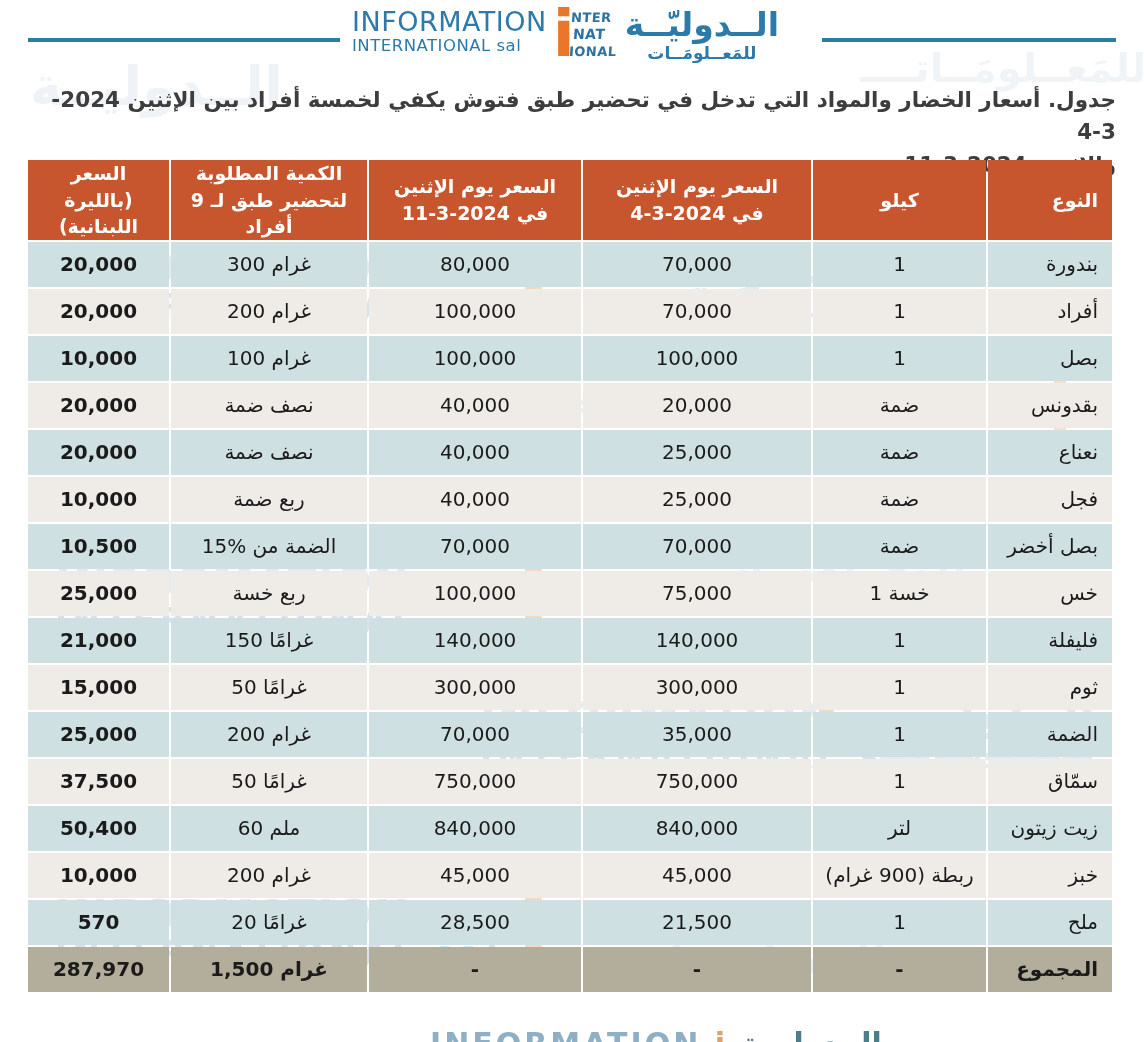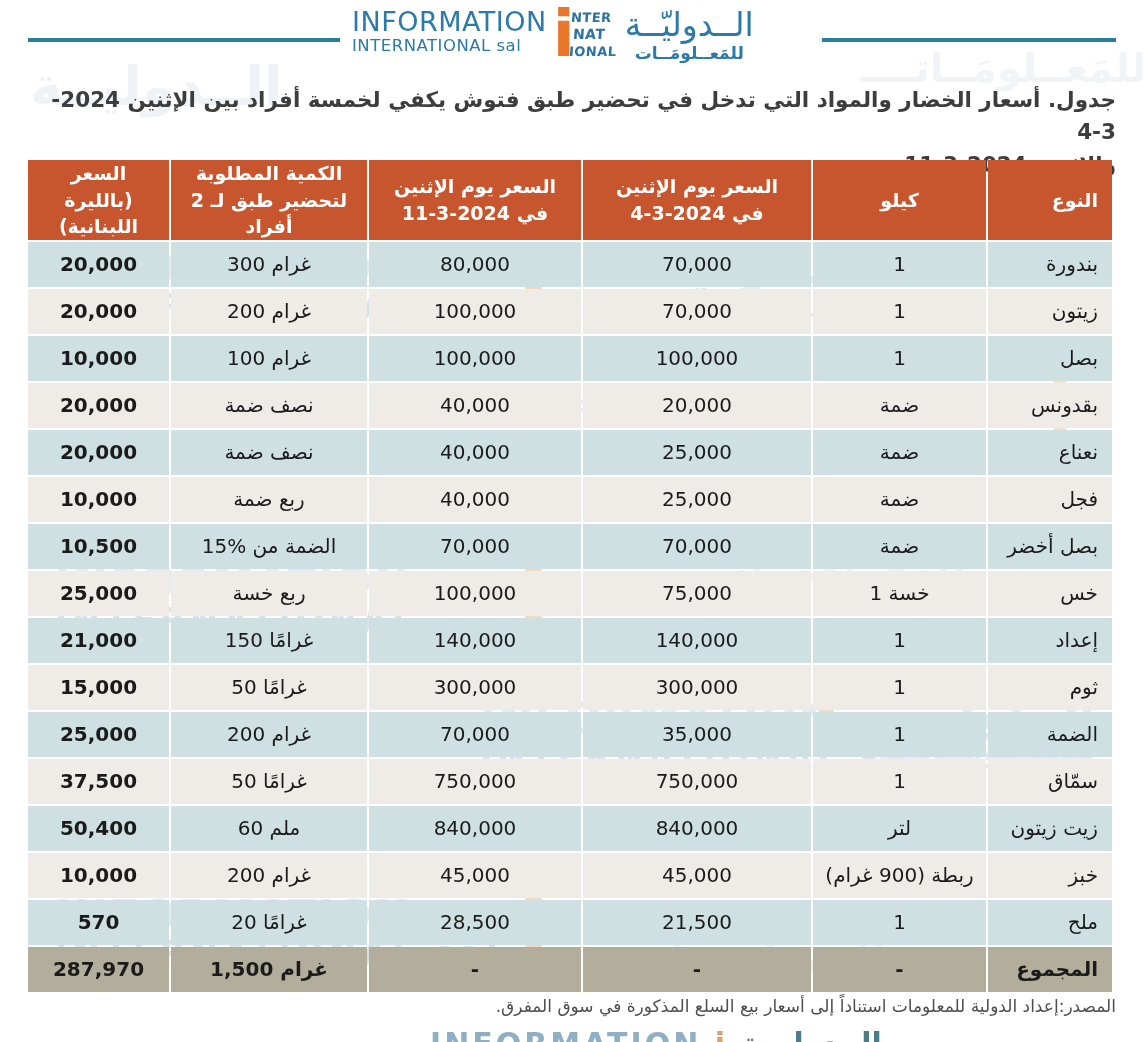--- a/index.html
+++ b/index.html
@@ -27,21 +27,21 @@
   #logo{position:absolute;left:352px;top:8px;z-index:2;display:flex;align-items:flex-start;}
   #logo-text{color:var(--logo-blue);text-align:left;}
   #logo-line1{font-size:27px;letter-spacing:.5px;line-height:1.05;}
   #logo-line2{font-size:16.5px;letter-spacing:.5px;}
   #logo-mark{position:relative;width:62px;height:62px;margin-left:6px;}
   #logo-i{position:absolute;left:0;top:-6px;color:var(--logo-orange);font-weight:bold;font-size:64px;line-height:1;}
   .tile{position:absolute;color:#2d72a0;font-weight:bold;font-size:13px;letter-spacing:.5px;
         background:rgba(255,255,255,.0);transform:skewX(-4deg);}
   #tile1{left:18px;top:2px;}#tile2{left:20px;top:18px;font-size:14px;}#tile3{left:16px;top:36px;}
   #logo-ar{color:var(--logo-blue);text-align:center;margin-left:10px;direction:rtl;}
-  #logo-ar-main{font-size:33px;font-weight:normal;line-height:1.05;}
+  #logo-ar-main{font-size:33px;font-weight:bold;line-height:1.05;}
   #logo-ar-sub{font-size:17px;font-weight:bold;letter-spacing:1px;}
   
   #title{position:absolute;left:28px;top:84px;width:1088px;z-index:2;direction:rtl;text-align:right;
          font-weight:bold;font-size:21.5px;line-height:1.5;color:var(--title);white-space:pre-line;}
   
   #table-wrap{position:absolute;left:26px;top:158px;z-index:2;}
   table{border-collapse:separate;border-spacing:2px;direction:rtl;}
   th{background:var(--header-bg);color:#fff;font-weight:bold;font-size:19px;line-height:1.4;
      height:70px;text-align:center;vertical-align:middle;white-space:pre-line;padding:0 6px;}
   td{height:45px;text-align:center;vertical-align:middle;font-size:20px;padding:0 6px;}
@@ -132,36 +132,36 @@
       </colgroup>
       <thead>
           <tr id="head-row">
             <th class="col-0">النوع</th>
             <th class="col-1">كيلو</th>
             <th class="col-2">السعر يوم الإثنين
 في 2024-3-4</th>
             <th class="col-3">السعر يوم الإثنين
 في 2024-3-11</th>
             <th class="col-4">الكمية المطلوبة
-لتحضير طبق لـ 2 أفراد</th>
+لتحضير طبق لـ 9 أفراد</th>
             <th class="col-5">السعر
 (بالليرة اللبنانية)</th>
           </tr>
         </thead>
       <tbody id="body-rows">
           <tr>
             <td class="col-0">بندورة</td>
             <td class="col-1">1</td>
             <td class="col-2">70,000</td>
             <td class="col-3">80,000</td>
             <td class="col-4" dir="ltr">300 غرام</td>
             <td class="col-5">20,000</td>
           </tr>
           <tr>
-            <td class="col-0">زيتون</td>
+            <td class="col-0">أفراد</td>
             <td class="col-1">1</td>
             <td class="col-2">70,000</td>
             <td class="col-3">100,000</td>
             <td class="col-4" dir="ltr">200 غرام</td>
             <td class="col-5">20,000</td>
           </tr>
           <tr>
             <td class="col-0">بصل</td>
             <td class="col-1">1</td>
             <td class="col-2">100,000</td>
@@ -203,21 +203,21 @@
           </tr>
           <tr>
             <td class="col-0">خس</td>
             <td class="col-1" dir="ltr">1 خسة</td>
             <td class="col-2">75,000</td>
             <td class="col-3">100,000</td>
             <td class="col-4">ربع خسة</td>
             <td class="col-5">25,000</td>
           </tr>
           <tr>
-            <td class="col-0">إعداد</td>
+            <td class="col-0">فليفلة</td>
             <td class="col-1">1</td>
             <td class="col-2">140,000</td>
             <td class="col-3">140,000</td>
             <td class="col-4" dir="ltr">150 غرامًا</td>
             <td class="col-5">21,000</td>
           </tr>
           <tr>
             <td class="col-0">ثوم</td>
             <td class="col-1">1</td>
             <td class="col-2">300,000</td>
@@ -270,15 +270,14 @@
             <td class="col-1">-</td>
             <td class="col-2">-</td>
             <td class="col-3">-</td>
             <td class="col-4" dir="ltr">1,500 غرام</td>
             <td class="col-5">287,970</td>
           </tr>
         </tbody>
     </table>
   </div>
 
-  <div id="source">المصدر:إعداد الدولية للمعلومات استناداً إلى أسعار بيع السلع المذكورة في سوق المفرق.</div>
 
 </div>
 
 </body></html>

